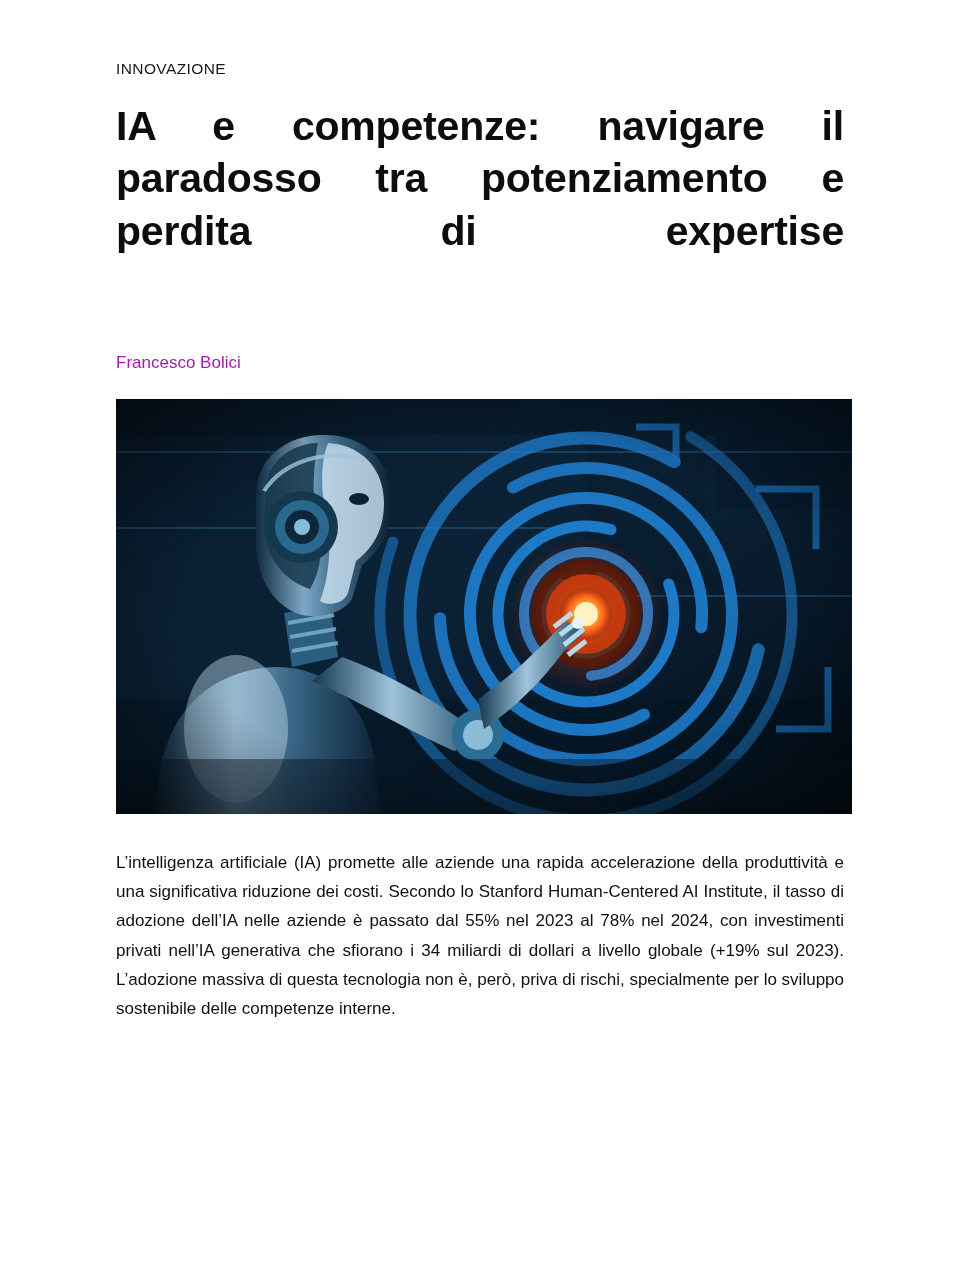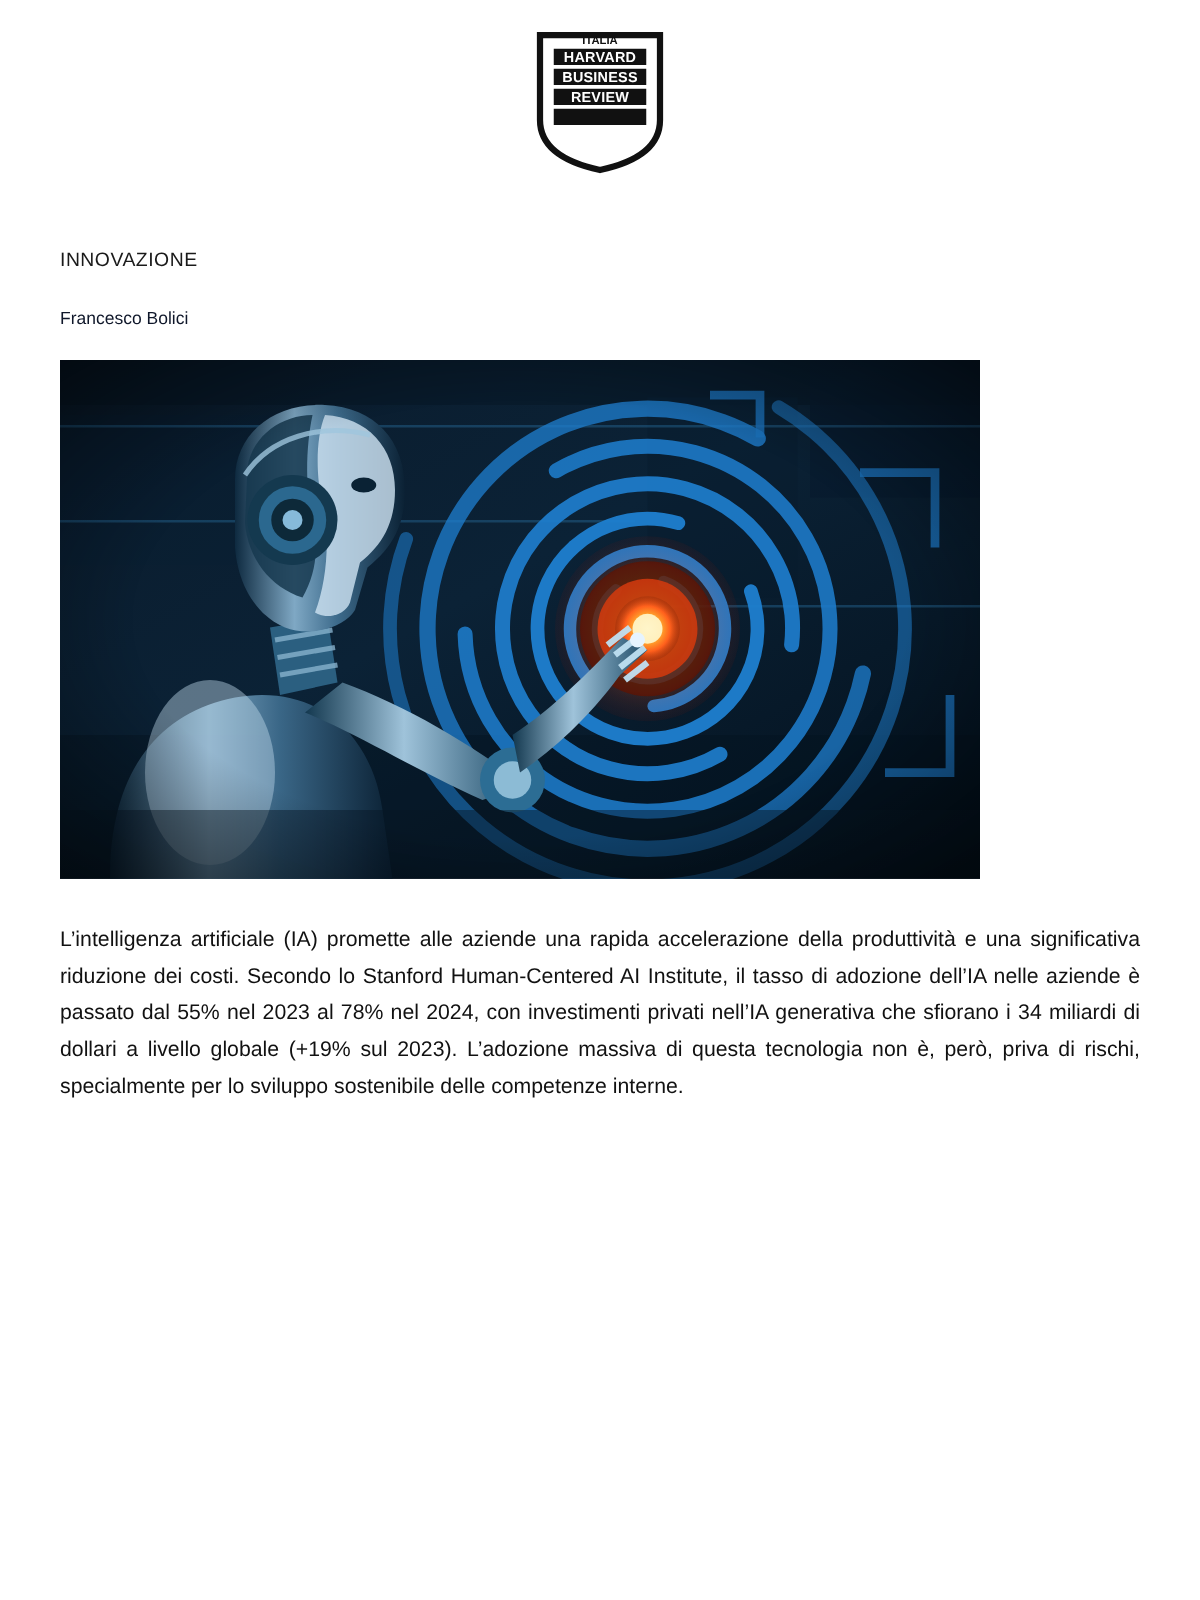--- a/index.html
+++ b/index.html
@@ -35,21 +35,21 @@
     width: 112px;
     height: 118px;
     position: relative;
   }
   .logo-shield svg {
     display: block;
   }
 
   
   .content {
-    padding: 0 48px;
+    padding: 0 116px;
     box-sizing: border-box;
   }
   .kicker {
     margin-top: 60px;
     font-size: 15.5px;
     letter-spacing: 0.4px;
     color: #1a1a1a;
     font-weight: 400;
   }
   .headline {
@@ -62,23 +62,23 @@
     text-justify: inter-word;
     letter-spacing: -0.2px;
   }
   .headline::after {
     content: "";
     display: inline-block;
     width: 100%;
     height: 0;
   }
   .byline {
-    margin-top: 28px;
-    font-size: 14px;
-    color: #0f172a;
+    margin-top: 43px;
+    font-size: 17px;
+    color: #a21caf;
   }
 
   
   .hero {
     margin-top: 26px;
     width: 736px;
     height: 415px;
     position: relative;
     overflow: hidden;
     background: #061420;
@@ -94,40 +94,26 @@
     text-justify: inter-word;
     color: #111111;
   }
   .body-text p { margin: 0; }
 </style>
 </head>
 <body>
 
 <div class="page">
 
-  <header class="masthead">
-    <div class="logo-shield">
-      <svg width="112" height="118" viewBox="0 0 112 118" xmlns="http://www.w3.org/2000/svg">
-        <path d="M8 6 H104 V74 C104 96 84 108 56 114 C28 108 8 96 8 74 Z" fill="none" stroke="#111111" stroke-width="5"></path>
-        <rect x="19" y="17" width="74" height="13" fill="#111111"></rect>
-        <rect x="19" y="33" width="74" height="13" fill="#111111"></rect>
-        <rect x="19" y="49" width="74" height="13" fill="#111111"></rect>
-        <rect x="19" y="65" width="74" height="13" fill="#111111"></rect>
-        <text x="56" y="13" text-anchor="middle" font-family="Liberation Sans, sans-serif" font-size="9" font-weight="700" fill="#111111">ITALIA</text>
-        <text x="56" y="27.5" text-anchor="middle" font-family="Liberation Sans, sans-serif" font-size="11.5" font-weight="700" fill="#ffffff" letter-spacing="0.2">HARVARD</text>
-        <text x="56" y="43.5" text-anchor="middle" font-family="Liberation Sans, sans-serif" font-size="11.5" font-weight="700" fill="#ffffff" letter-spacing="0.2">BUSINESS</text>
-        <text x="56" y="59.5" text-anchor="middle" font-family="Liberation Sans, sans-serif" font-size="11.5" font-weight="700" fill="#ffffff" letter-spacing="0.2">REVIEW</text>
-      </svg>
-    </div>
-  </header>
 
   <div class="content">
 
     <div class="kicker">INNOVAZIONE</div>
 
+    <h1 class="headline">IA e competenze: navigare il paradosso tra potenziamento e perdita di expertise</h1>
 
     <div class="byline">Francesco Bolici</div>
 
     <figure class="hero" style="margin-left:0;">
       <svg width="736" height="415" viewBox="0 0 736 415" xmlns="http://www.w3.org/2000/svg">
         <defs>
           <linearGradient id="bgGrad" x1="0" y1="0" x2="1" y2="1">
             <stop offset="0%" stop-color="#0a1b2c"></stop>
             <stop offset="45%" stop-color="#0b2236"></stop>
             <stop offset="100%" stop-color="#03101c"></stop>

